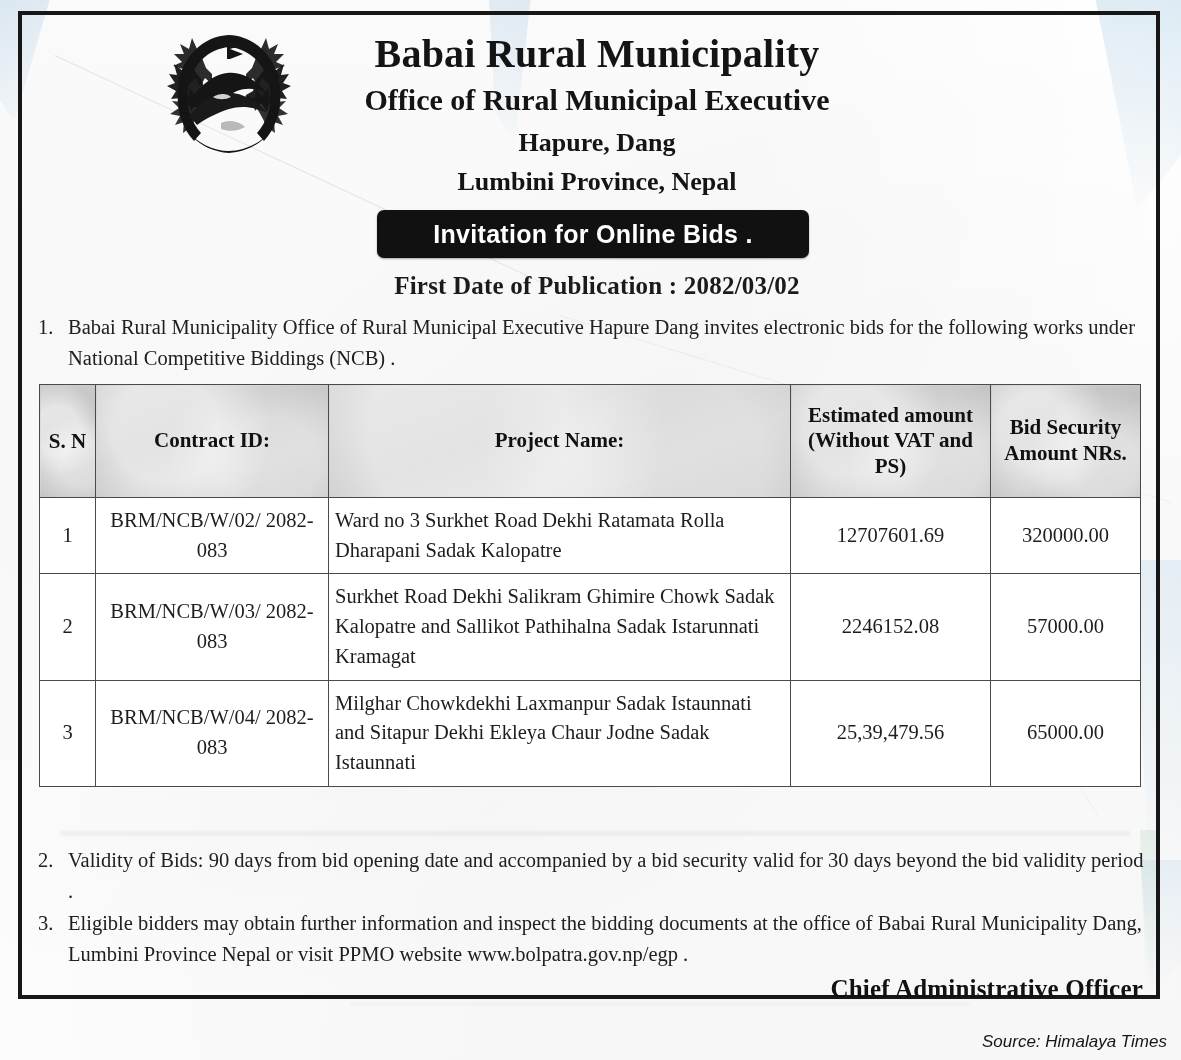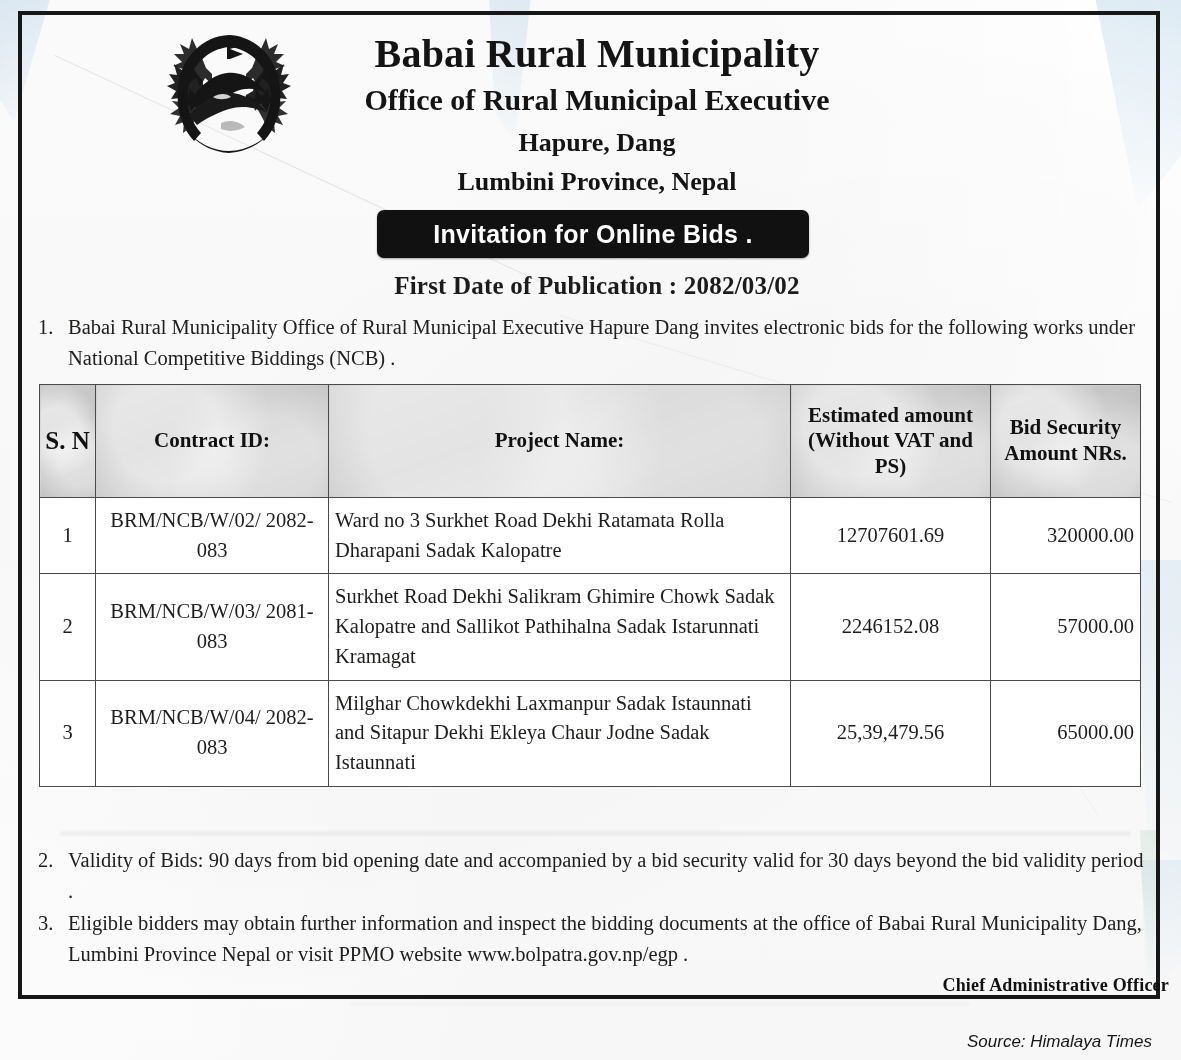--- a/index.html
+++ b/index.html
@@ -236,64 +236,64 @@
       radial-gradient(circle at 75% 70%, rgba(255,255,255,0.40) 0 25%, rgba(0,0,0,0) 55%),
       linear-gradient(160deg, #cdcdcd 0%, #c2c2c2 40%, #cccccc 70%, #c0c0c0 100%);
     font-weight: 700;
     font-size: 21px;
     line-height: 1.22;
     color: #111111;
     text-align: center;
     height: 104px;
     padding: 4px 3px;
   }
-  #bid-table thead th.th-sn { font-size: 25px; line-height: 1.15; margin-top: 43px; }
+  #bid-table thead th.th-sn { font-size: 21px; line-height: 1.15; margin-top: 43px; }
   #bid-table tbody td {
     background: #ffffff;
     font-size: 20.5px;
     line-height: 1.45;
     color: #1d1d1c;
     padding: 8px 6px;
   }
   td.c-sn   { text-align: center; }
   td.c-cid  { text-align: center; }
   td.c-name { text-align: left; padding-left: 10px; }
   td.c-est  { text-align: center; }
-  td.c-sec  { text-align: right; }
+  td.c-sec  { text-align: center; }
 
   td.fee-cell {
     text-align: center;
     font-weight: 700;
     font-size: 20.5px;
     line-height: 1.5;
     padding: 8px 4px;
   }
   td.deadline-cell {
     text-align: center;
     font-size: 20.5px;
     line-height: 1.5;
     padding: 8px 4px;
   }
   td.deadline-cell .dl-title { font-weight: 700; }
 
   
   #signature {
     position: absolute;
-    right: 12px;
+    right: 38px;
     top: 975px;
-    font-size: 18px;
+    font-size: 25px;
     font-weight: 700;
     letter-spacing: 0.2px;
     color: #111111;
   }
 
   
   #source-credit {
     position: absolute;
-    right: 29px;
+    right: 14px;
     top: 1032px;
     font-family: "Liberation Sans", sans-serif;
     font-style: italic;
     font-size: 17px;
     color: #161616;
   }
 
   
   .smudge {
     position: absolute;
@@ -425,21 +425,21 @@
     <tbody>
       <tr>
         <td class="c-sn">1</td>
         <td class="c-cid">BRM/NCB/W/02/ 2082-083</td>
         <td class="c-name">Ward no 3 Surkhet Road Dekhi Ratamata Rolla Dharapani Sadak Kalopatre</td>
         <td class="c-est">12707601.69</td>
         <td class="c-sec">320000.00</td>
       </tr>
       <tr>
         <td class="c-sn">2</td>
-        <td class="c-cid">BRM/NCB/W/03/ 2081-083</td>
+        <td class="c-cid">BRM/NCB/W/03/ 2082-083</td>
         <td class="c-name">Surkhet Road Dekhi Salikram Ghimire Chowk Sadak Kalopatre and Sallikot Pathihalna Sadak Istarunnati Kramagat</td>
         <td class="c-est">2246152.08</td>
         <td class="c-sec">57000.00</td>
       </tr>
       <tr>
         <td class="c-sn">3</td>
         <td class="c-cid">BRM/NCB/W/04/ 2082-083</td>
         <td class="c-name">Milghar Chowkdekhi Laxmanpur Sadak Istaunnati and Sitapur Dekhi Ekleya Chaur Jodne Sadak Istaunnati</td>
         <td class="c-est">25,39,479.56</td>
         <td class="c-sec">65000.00</td>

